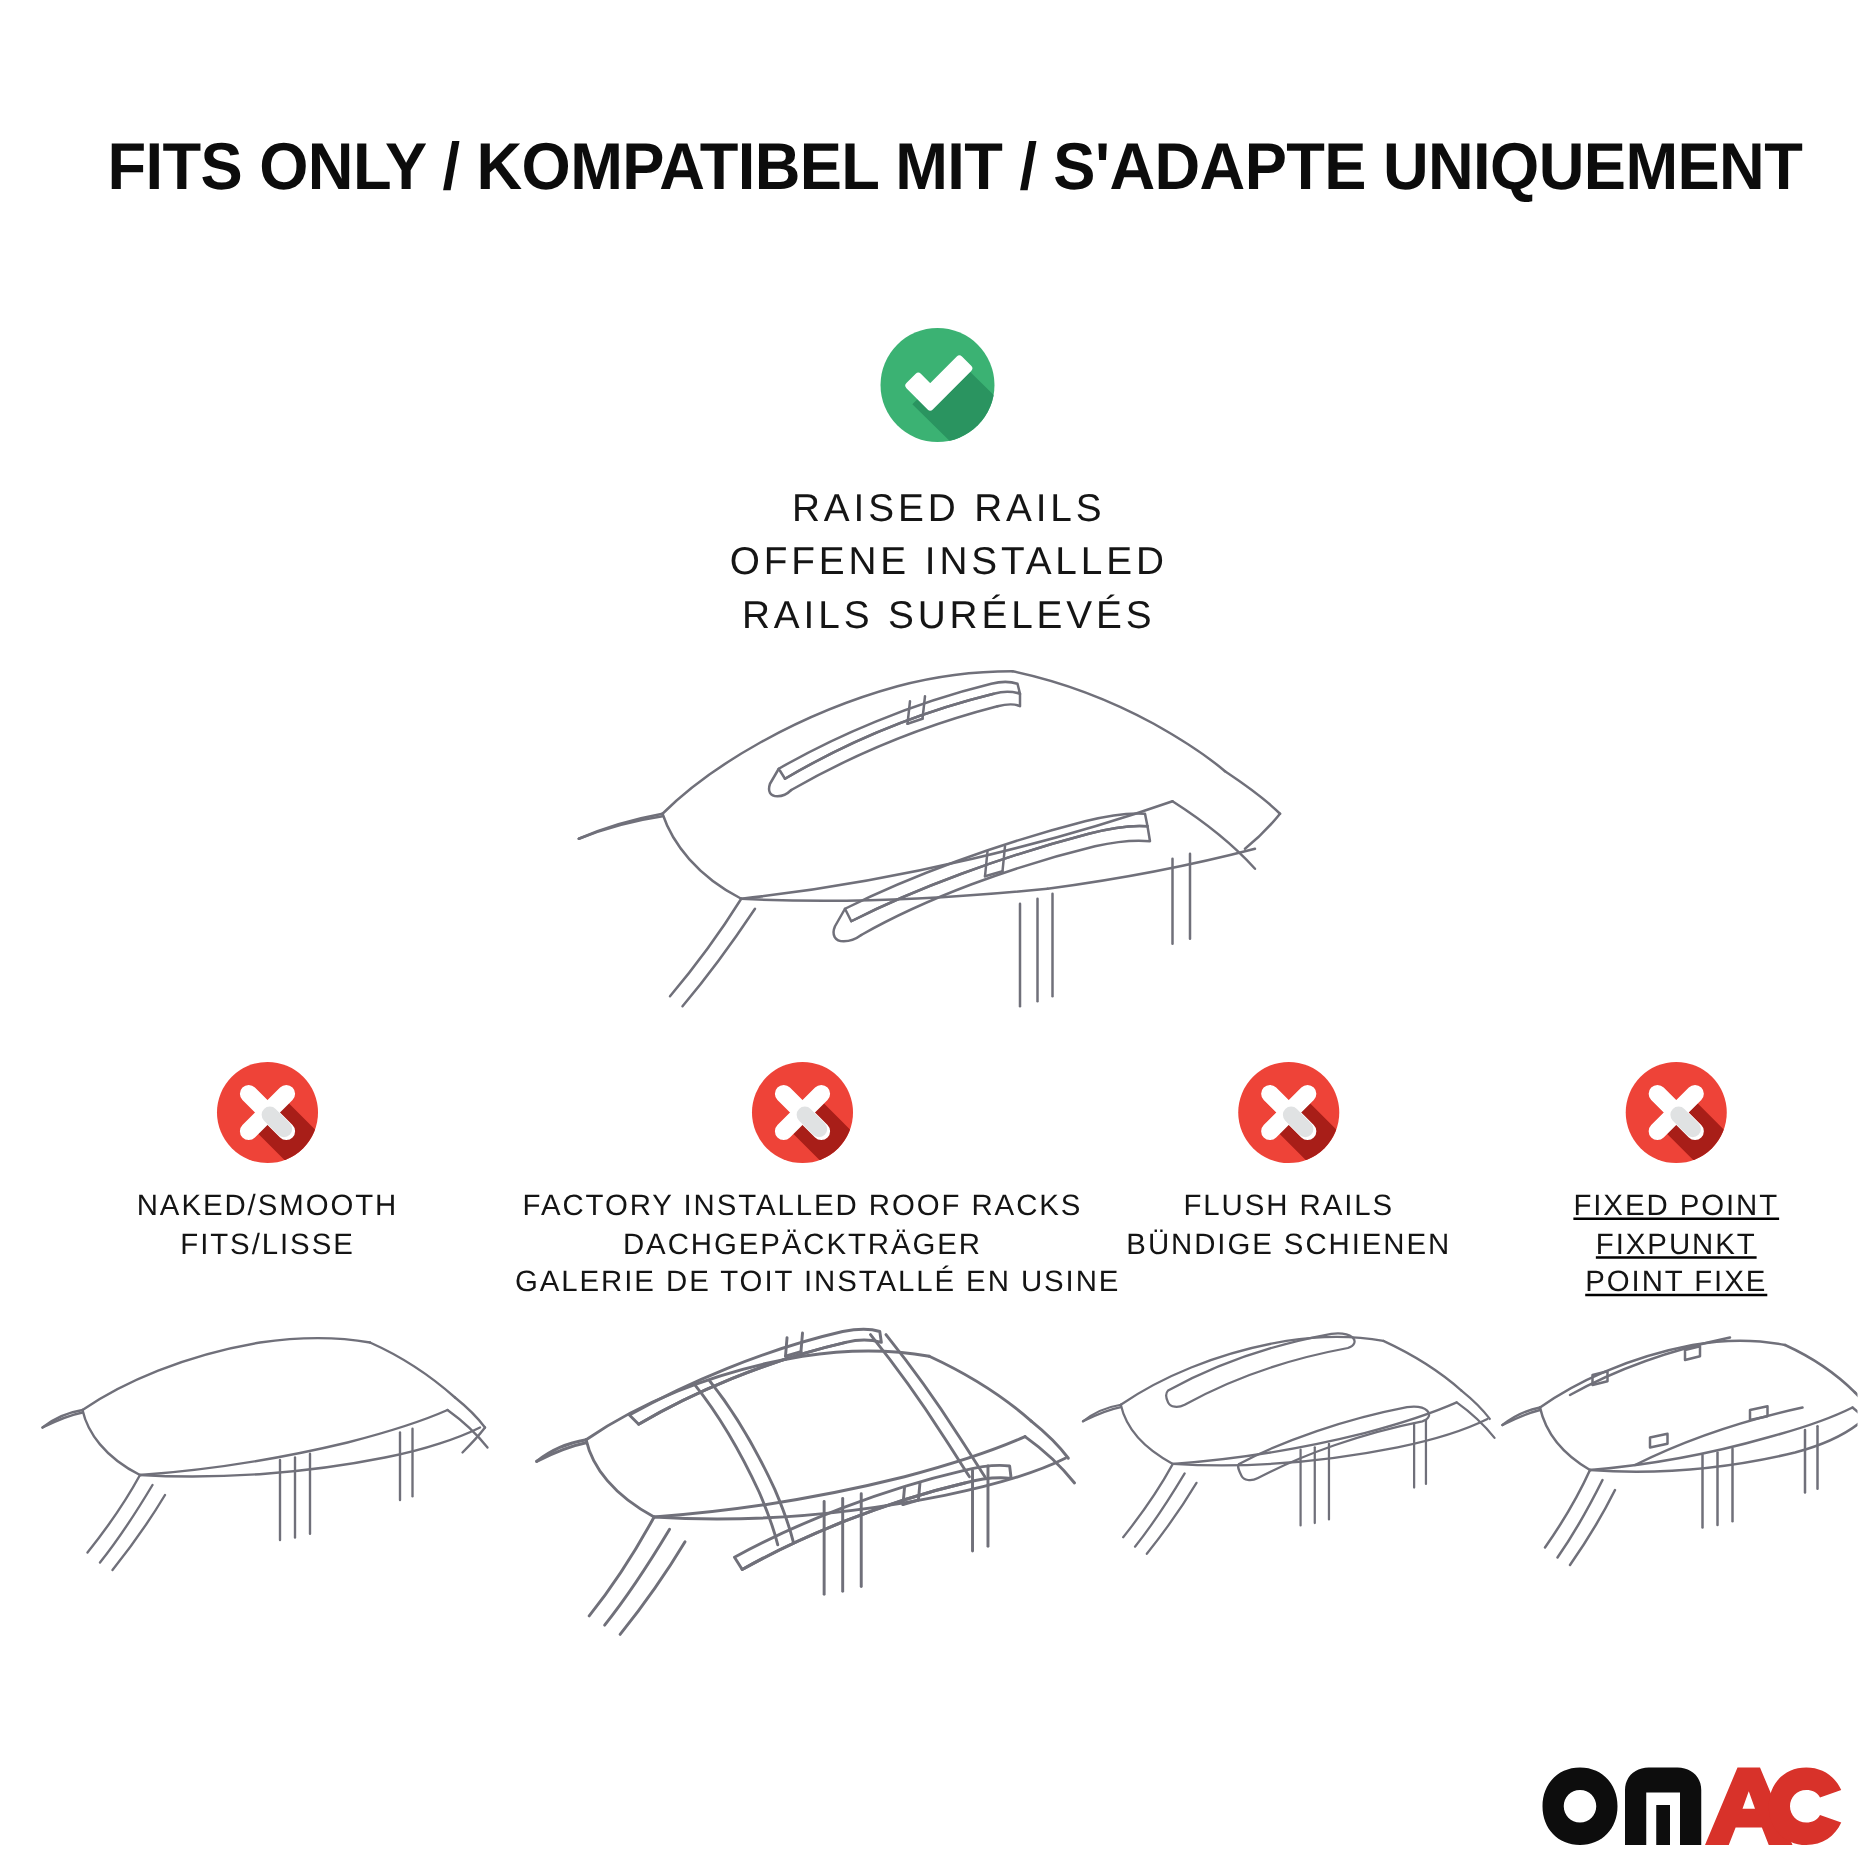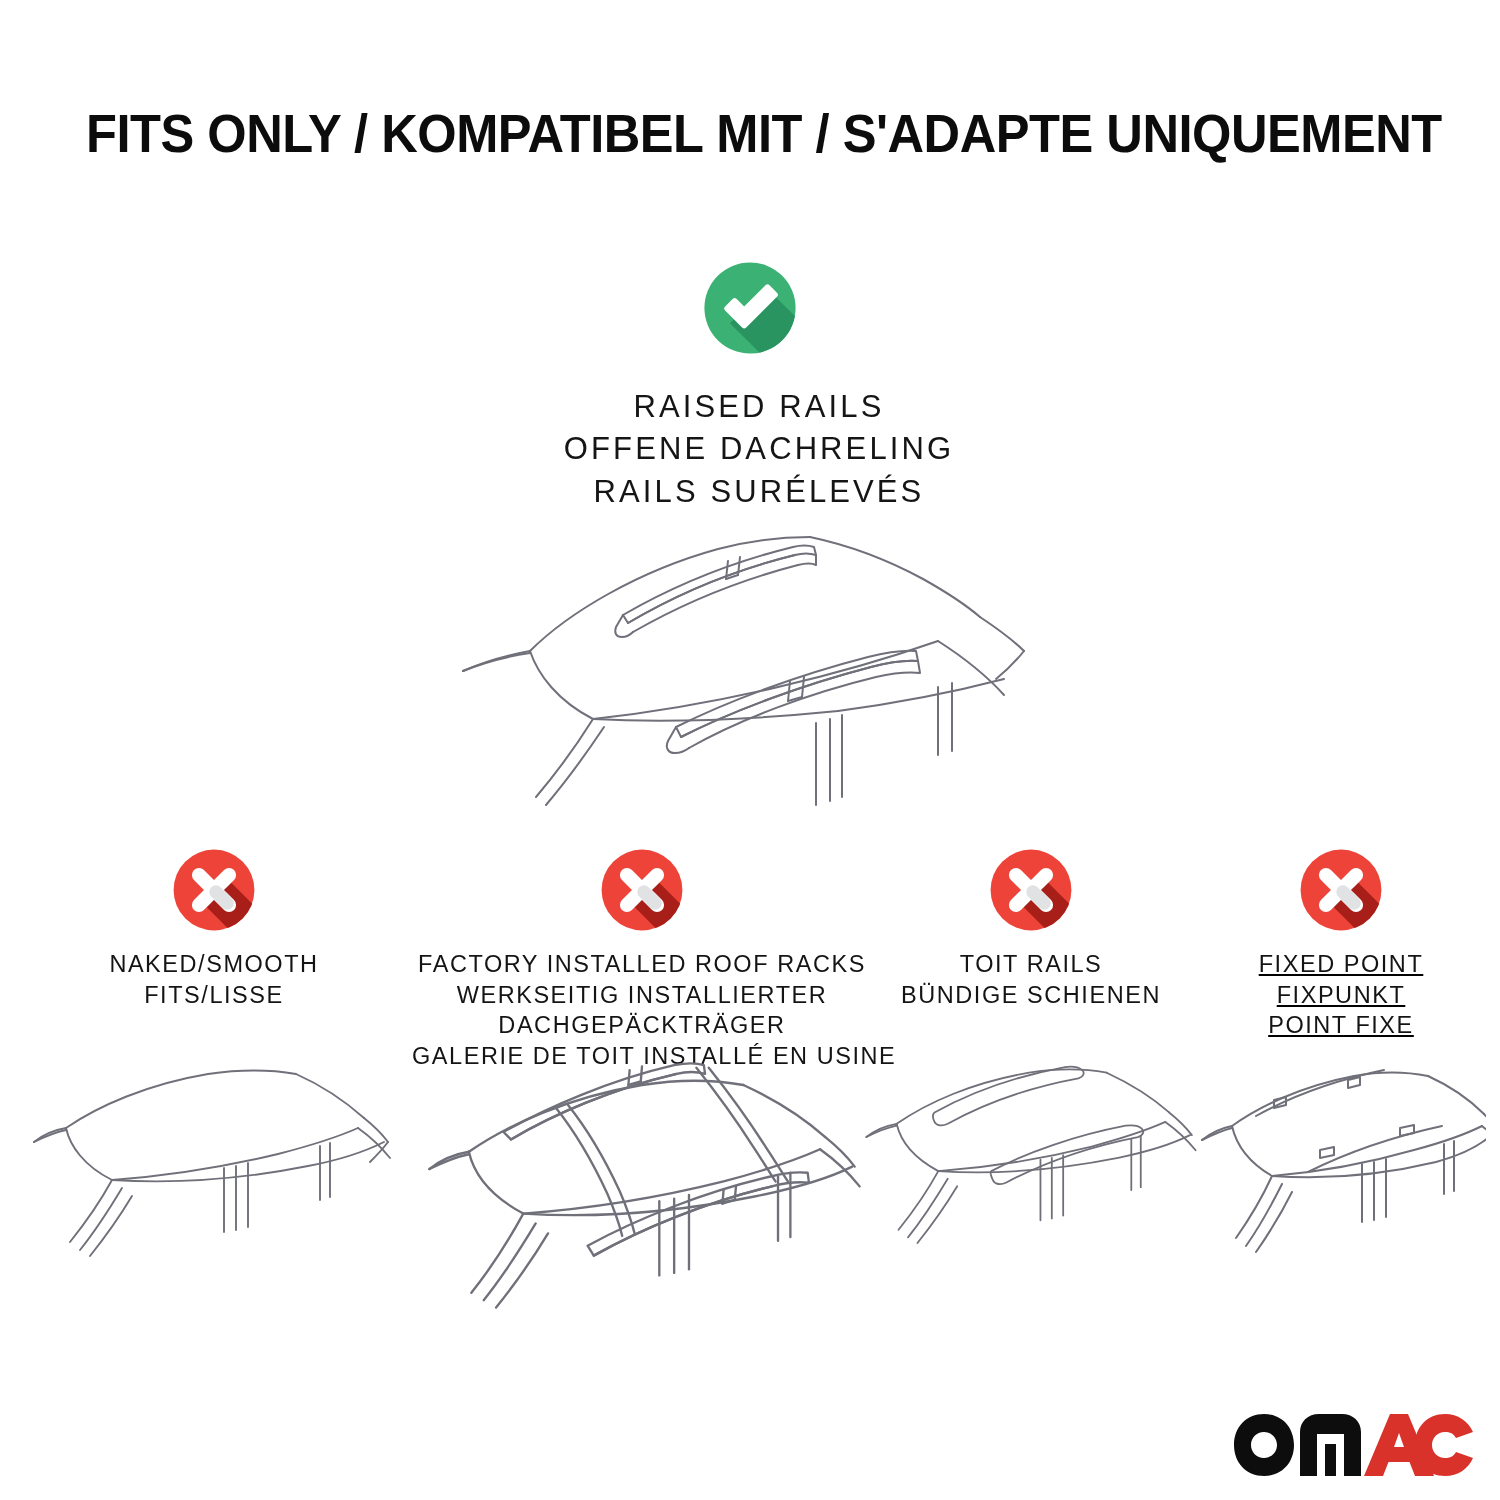--- a/index.html
+++ b/index.html
@@ -136,21 +136,21 @@
       <circle cx="50" cy="50" r="43" fill="#3BB273"></circle>
       <g clip-path="url(#clipGreen)">
         <path d="M40.5 55 L31 64.5 L62 95 L96 95 L96 61 L70.5 36 L61 45.5 Z" fill="#2A9460"></path>
       </g>
       <path d="M28.5 50.5 L35.5 43.5 L44.5 52.5 L66.5 30.5 L73.5 37.5 L44.5 66.5 Z" fill="#FFFFFF" stroke="#FFFFFF" stroke-width="5.5" stroke-linejoin="round"></path>
     </svg>
   </div>
 
   <div class="fit-labels">
     <div>RAISED RAILS</div>
-    <div>OFFENE DACHRELING</div>
+    <div>OFFENE INSTALLED</div>
     <div>RAILS SURÉLEVÉS</div>
   </div>
 </div>
 
 <div class="main-roof">
   <svg viewBox="0 0 665 320" xmlns="http://www.w3.org/2000/svg">
     <g fill="none" stroke="#70707a" stroke-width="2" stroke-linecap="round" stroke-linejoin="round">
 
       <path d="M112 146 C150 108 220 66 300 44 C330 36 360 32 392 32"></path>
       <path d="M392 32 C430 40 470 55 505 74 C530 88 548 100 562 112"></path>
@@ -261,21 +261,20 @@
         </g>
         <g stroke-linecap="round" stroke-linejoin="round">
           <path d="M34 34 L66 66" stroke="#FFFFFF" stroke-width="15"></path>
           <path d="M66 34 L34 66" stroke="#FFFFFF" stroke-width="15"></path>
           <path d="M52 52 L64 64" stroke="#E0E2E3" stroke-width="14" stroke-linecap="round"></path>
         </g>
       </svg>
     </div>
     <div class="col-labels">
       <div>FACTORY INSTALLED ROOF RACKS</div>
-      <div>WERKSEITIG INSTALLIERTER</div>
       <div>DACHGEPÄCKTRÄGER</div>
       <div>GALERIE DE TOIT INSTALLÉ EN USINE</div>
     </div>
     <div class="col-roof roof-1">
       <svg viewBox="0 0 372 262" xmlns="http://www.w3.org/2000/svg">
         <g fill="none" stroke="#70707a" stroke-width="1.9" stroke-linecap="round" stroke-linejoin="round">
 
           <path d="M46 92 C78 70 126 48 186 38 C218 33 246 34 268 38"></path>
           <path d="M268 38 C294 50 316 64 334 80"></path>
           <path d="M46 92 C50 110 64 128 90 142"></path>
@@ -329,21 +328,21 @@
           <path d="M50 50 L37 63 L70 96 L96 96 L96 70 L63 37 Z" fill="#A81E18"></path>
         </g>
         <g stroke-linecap="round" stroke-linejoin="round">
           <path d="M34 34 L66 66" stroke="#FFFFFF" stroke-width="15"></path>
           <path d="M66 34 L34 66" stroke="#FFFFFF" stroke-width="15"></path>
           <path d="M52 52 L64 64" stroke="#E0E2E3" stroke-width="14" stroke-linecap="round"></path>
         </g>
       </svg>
     </div>
     <div class="col-labels">
-      <div>TOIT RAILS</div>
+      <div>FLUSH RAILS</div>
       <div>BÜNDIGE SCHIENEN</div>
     </div>
     <div class="col-roof roof-2">
       <svg viewBox="0 0 372 250" xmlns="http://www.w3.org/2000/svg">
         <g fill="none" stroke="#70707a" stroke-width="1.9" stroke-linecap="round" stroke-linejoin="round">
           <path d="M44 78 C76 56 124 34 184 24 C216 19 244 20 266 24"></path>
           <path d="M266 24 C292 36 314 50 332 66"></path>
           <path d="M44 78 C48 96 62 114 88 128"></path>
           <path d="M88 128 C144 124 202 114 250 102 C284 93 310 84 328 76"></path>
           <path d="M44 78 C32 80 22 84 12 92"></path>

